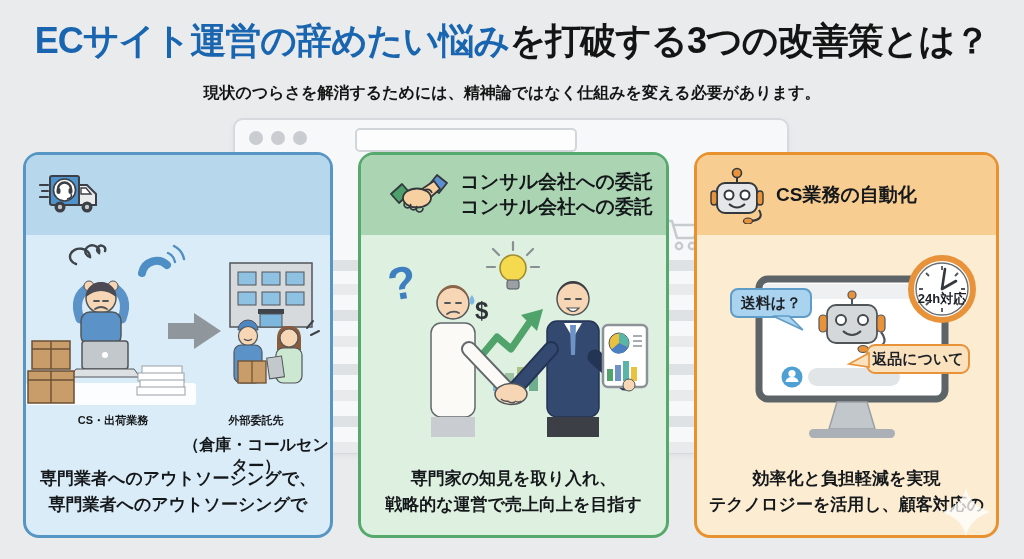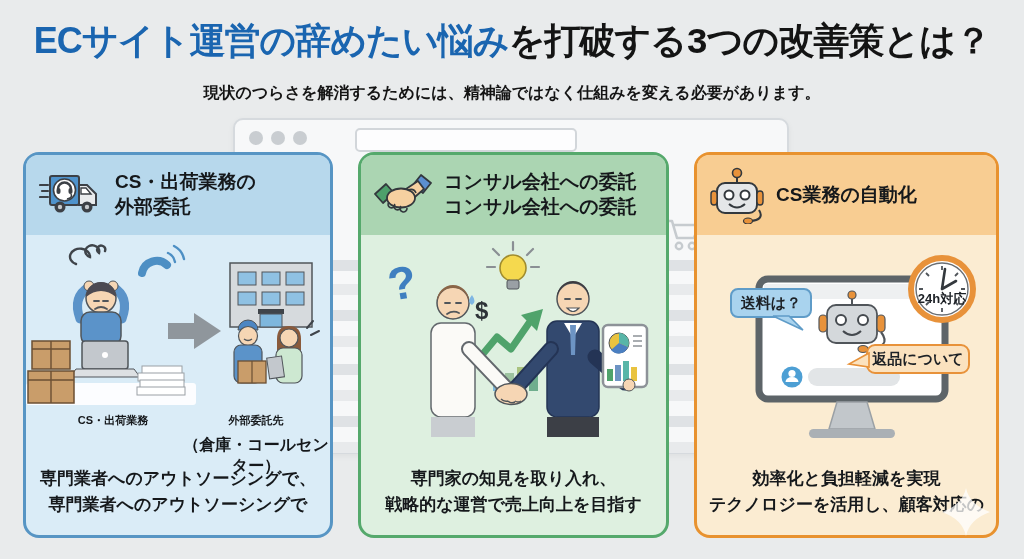--- a/index.html
+++ b/index.html
@@ -10,21 +10,21 @@
     font-family:"Liberation Sans","DejaVu Sans",sans-serif;
     color:#15181b;
   }
   
   .main-title{
     position:absolute; top:17px; left:0; width:1024px;
     text-align:center; font-size:36px; font-weight:bold; letter-spacing:-1px;
     white-space:nowrap;
   }
   .main-title .hl{ color:#1a65b0; }
-  .main-title .rest{ color:#141414;font-family:Liberation Mono, monospace; }
+  .main-title .rest{ color:#141414; }
   .subtitle{
     position:absolute; top:83px; left:0; width:1024px;
     text-align:center; font-size:16px; font-weight:bold; color:#141414;
     white-space:nowrap;
   }
   
   .browser{
     position:absolute; left:233px; top:118px; width:556px; height:336px;
     background:#f7f8f9; border:2px solid #d6dade; border-radius:10px;
     box-shadow:0 2px 6px rgba(0,0,0,.05);
@@ -44,21 +44,21 @@
     border:3px solid; border-radius:16px;
   }
   .card-1{ left:23px;  width:310px; border-color:#5795c4; background:#daecf7; }
   .card-2{ left:358px; width:311px; border-color:#55a96c; background:#def0e0; }
   .card-3{ left:694px; width:305px; border-color:#e8922f; background:#fbecd2; }
   .card-header{
     height:80px; display:flex; align-items:center; gap:12px;
     padding:0 13px; border-radius:12px 12px 0 0;
   }
   .card-1 .card-header{ background:#b7d8ec; }
-  .card-2 .card-header{ background:#abd5b2; }
+  .card-2 .card-header{ background:#abd5b2;justify-content:flex-end; }
   .card-3 .card-header{ background:#f8cd92; }
   .card-title{ font-size:19px; font-weight:bold; line-height:1.3; color:#15181b; }
   .illus{ position:absolute; left:0; top:82px; width:100%; }
   .scene-label{ position:absolute; font-weight:bold; text-align:center; font-size:11px; }
   .scene-sublabel{ position:absolute; font-weight:bold; text-align:center; font-size:16px; }
   .card-desc{
     position:absolute; top:311px; left:0; width:100%;
     text-align:center; font-size:17px; font-weight:bold; line-height:1.52;
   }
   .sparkle{ position:absolute; left:942px; top:488px; z-index:5; }
@@ -99,24 +99,20 @@
       <rect x="17.5" y="16" width="4" height="6" rx="2" fill="#3c4046"></rect>
       <rect x="29.5" y="16" width="4" height="6" rx="2" fill="#3c4046"></rect>
       <path d="M32,22 q2,4 -4,5" fill="none" stroke="#3c4046" stroke-width="1.6"></path>
       <path d="M40,13 h8 l9,9 v11 h-17 z" fill="#e9ebed" stroke="#3c4046" stroke-width="2"></path>
       <path d="M42,16 h5 l5,6 h-10 z" fill="#ffffff" stroke="#3c4046" stroke-width="1.4"></path>
       <circle cx="21" cy="35" r="5.5" fill="#3c4046"></circle>
         <circle cx="21" cy="35" r="2.2" fill="#c6cacd"></circle>
       <circle cx="48" cy="35" r="5.5" fill="#3c4046"></circle>
         <circle cx="48" cy="35" r="2.2" fill="#c6cacd"></circle>
     </svg>
-    <div class="card-title">
-      <div>CS・出荷業務の</div>
-      <div>外部委託</div>
-    </div>
   </div>
 
   <svg class="illus" height="168" viewBox="0 0 304 168">
     <rect x="0" y="146" width="170" height="22" rx="3" fill="#ffffff" opacity="0.9"></rect>
 
     <path d="M50,27 a10,8 0 1 1 14,-7 a7,6 0 1 1 9,-4 a4,4 0 1 1 6,-2" fill="none" stroke="#3f444a" stroke-width="2.4" stroke-linecap="round"></path>
 
     <path d="M116,36 a15,15 0 0 1 25,-8" fill="none" stroke="#4d8fc4" stroke-width="8" stroke-linecap="round"></path>
     <path d="M142,16 a12,12 0 0 1 7,9 M148,9 a19,19 0 0 1 10,13" fill="none" stroke="#4d8fc4" stroke-width="2.4" stroke-linecap="round"></path>
 

